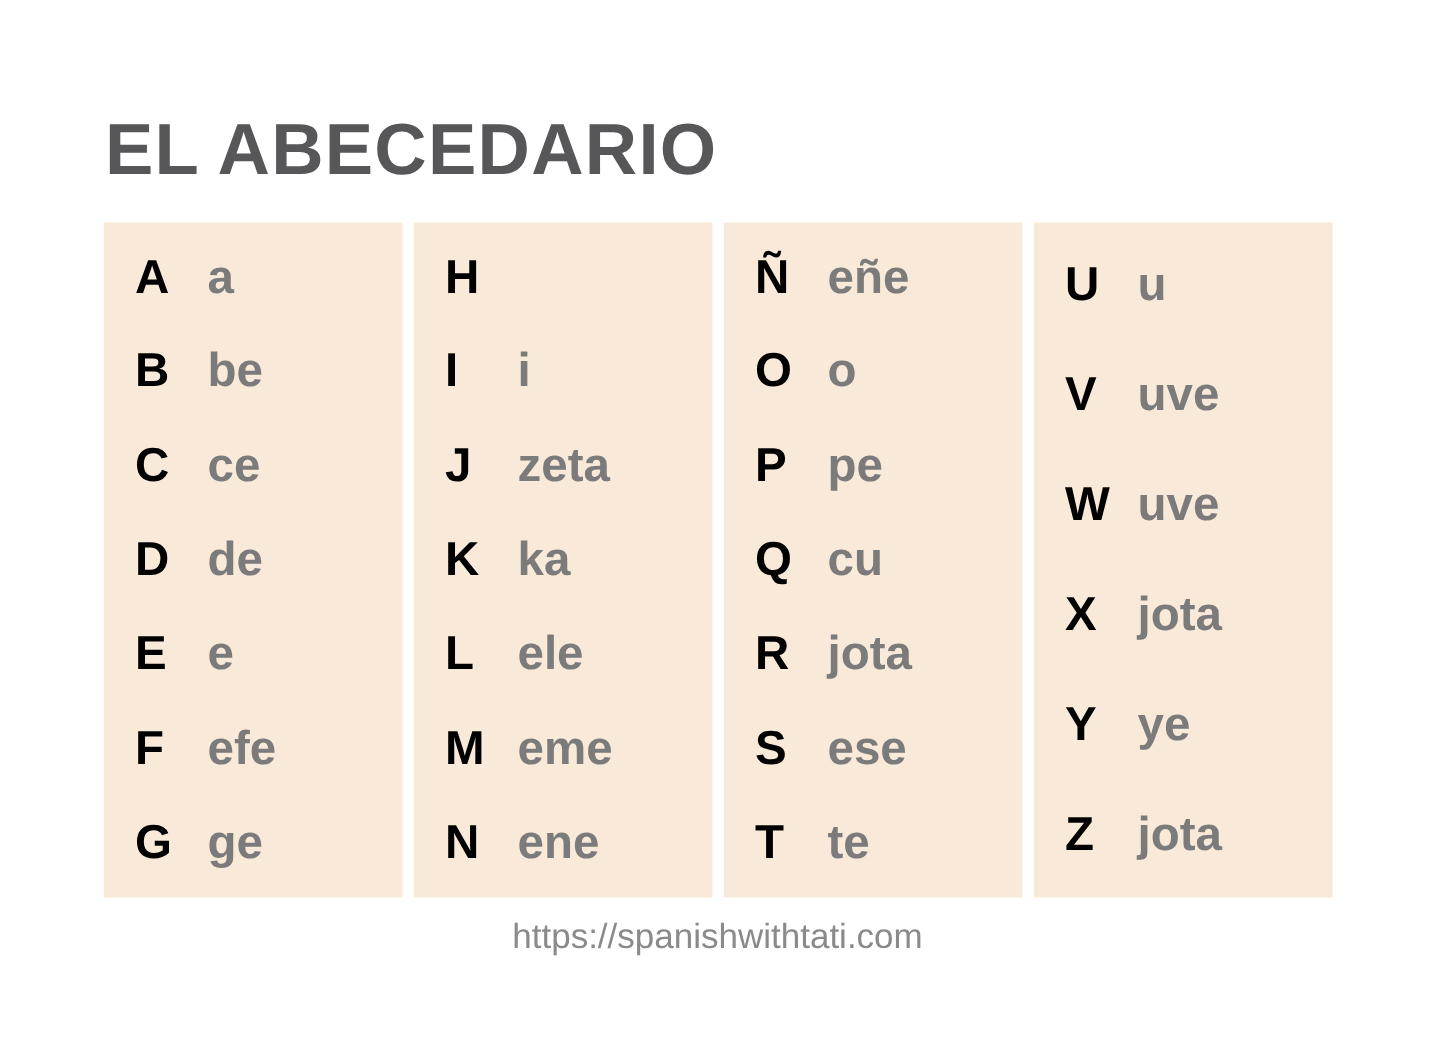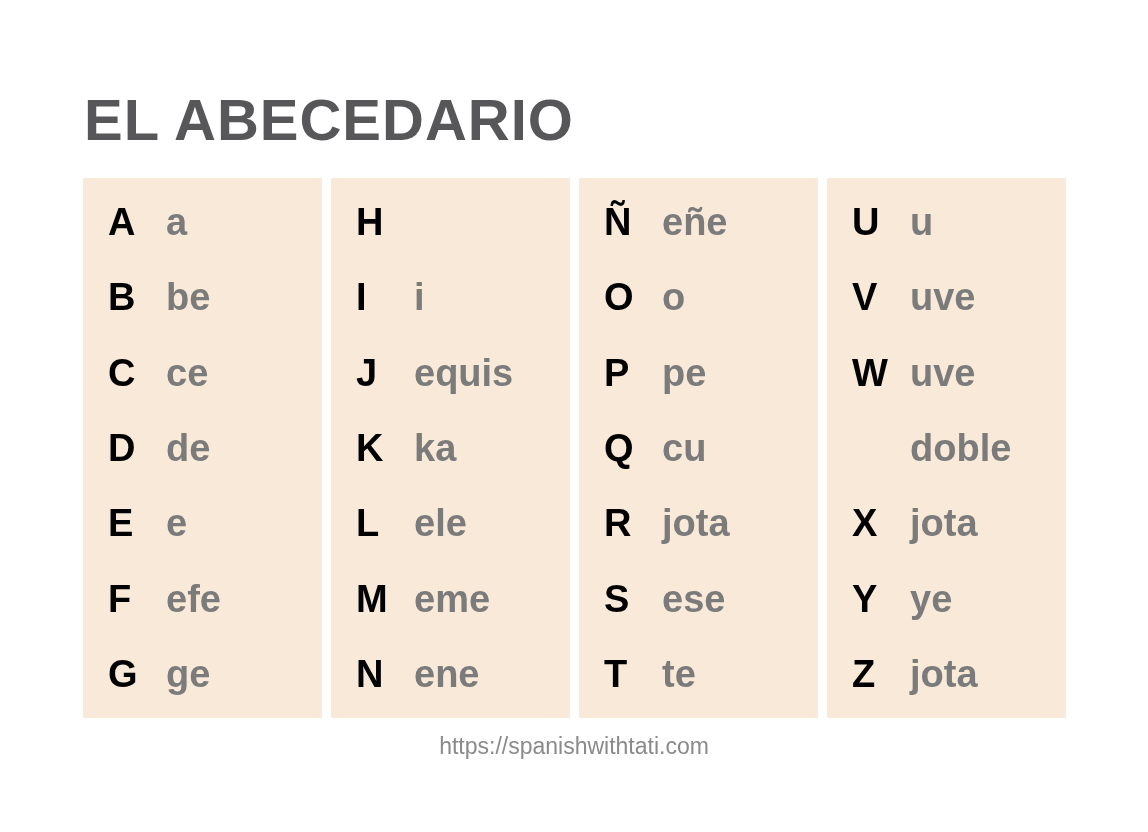--- a/index.html
+++ b/index.html
@@ -62,21 +62,21 @@
     color: var(--name-color, #7b7b7b);
     line-height: 1;
     white-space: nowrap;
   }
   .footer {
     position: absolute;
     left: 0;
     right: 0;
     top: 733px;
     text-align: center;
-    font-size: 23px;
+    font-size: 28px;
     font-weight: 400;
     color: var(--footer-color, #8a8a8a);
   }
 </style>
 </head>
 <body>
 
 <div class="page">
   <h1 class="title">EL ABECEDARIO</h1>
   <div class="grid">
@@ -113,21 +113,21 @@
       <div class="column">
         <div class="row">
           <span class="letter">H</span>
         </div>
         <div class="row">
           <span class="letter">I</span>
           <span class="name">i</span>
         </div>
         <div class="row">
           <span class="letter">J</span>
-          <span class="name">equis</span>
+          <span class="name">zeta</span>
         </div>
         <div class="row">
           <span class="letter">K</span>
           <span class="name">ka</span>
         </div>
         <div class="row">
           <span class="letter">L</span>
           <span class="name">ele</span>
         </div>
         <div class="row">
@@ -174,24 +174,20 @@
           <span class="letter">U</span>
           <span class="name">u</span>
         </div>
         <div class="row">
           <span class="letter">V</span>
           <span class="name">uve</span>
         </div>
         <div class="row">
           <span class="letter">W</span>
           <span class="name">uve</span>
-        </div>
-        <div class="row">
-          <span class="letter"></span>
-          <span class="name">doble</span>
         </div>
         <div class="row">
           <span class="letter">X</span>
           <span class="name">jota</span>
         </div>
         <div class="row">
           <span class="letter">Y</span>
           <span class="name">ye</span>
         </div>
         <div class="row">

